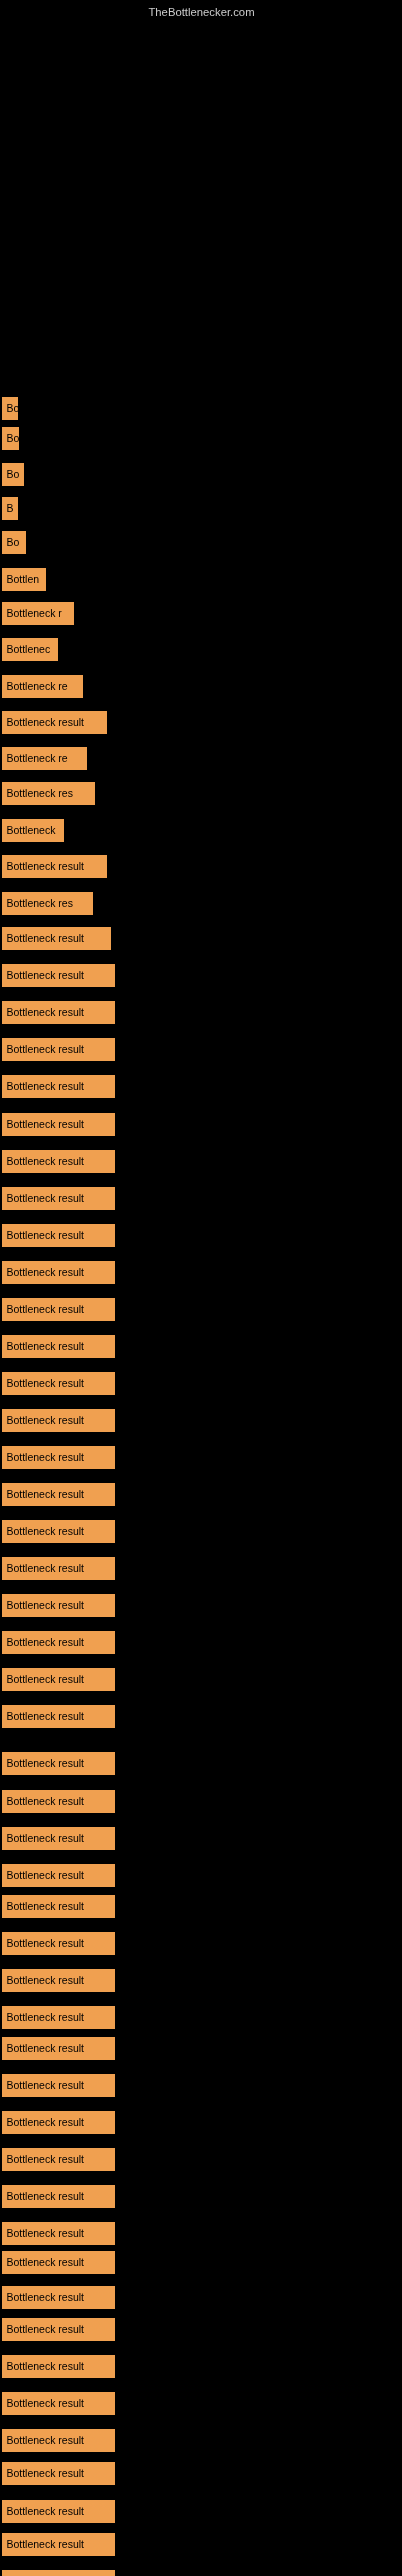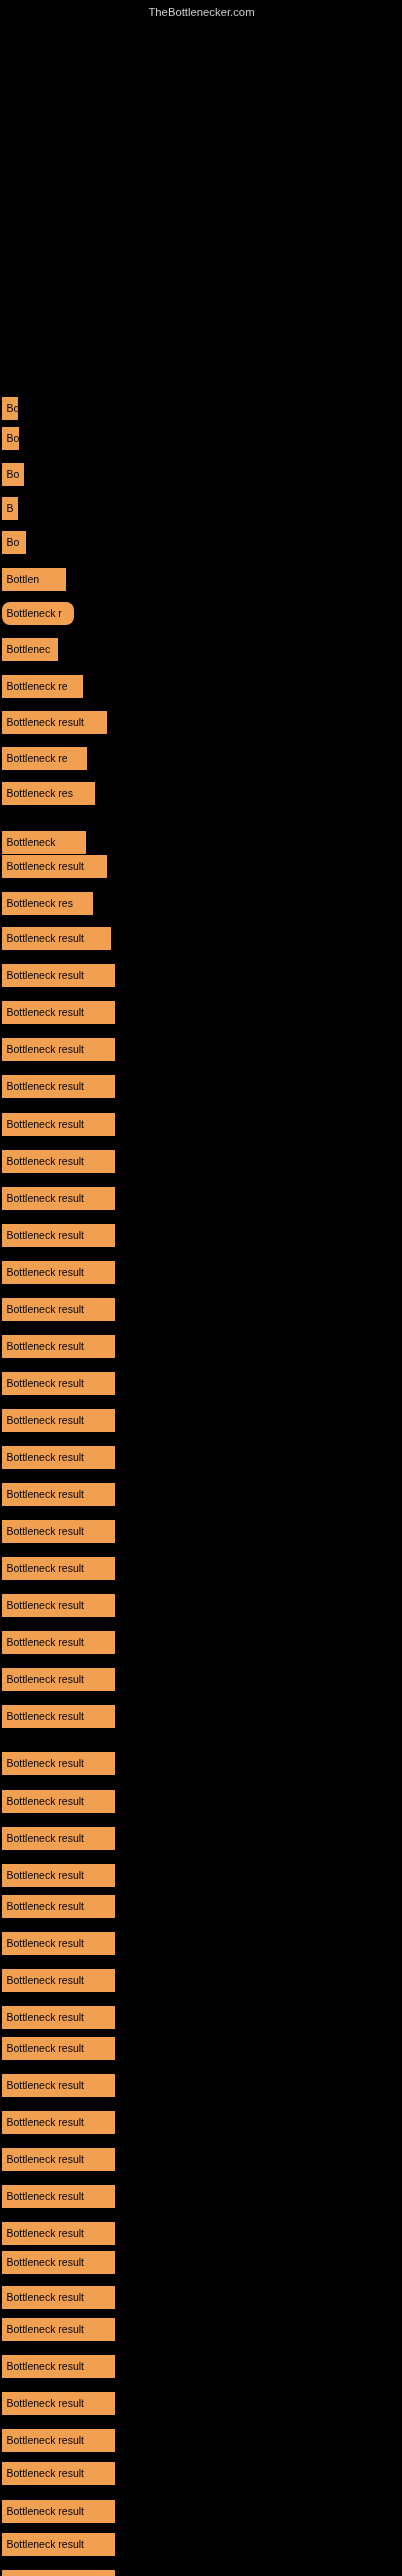--- a/index.html
+++ b/index.html
@@ -47,28 +47,28 @@
 <body>
 
 <span class="site-title">TheBottlenecker.com</span>
 
 <div id="items-container">
     <div class="bottleneck-item" style="top: 397px; width: 16px;">Bottleneck result</div>
     <div class="bottleneck-item" style="top: 427px; width: 17.7px;">Bottleneck result</div>
     <div class="bottleneck-item" style="top: 463px; width: 22.5px;">Bo</div>
     <div class="bottleneck-item" style="top: 497px; width: 16px;">B</div>
     <div class="bottleneck-item" style="top: 531px; width: 24px;">Bo</div>
-    <div class="bottleneck-item" style="top: 568px; width: 64px;">Bottlen</div>
-    <div class="bottleneck-item" style="top: 602px; width: 72px; border-radius: 8px;">Bottleneck r</div>
+    <div class="bottleneck-item" style="top: 568px; width: 44px;">Bottlen</div>
+    <div class="bottleneck-item" style="top: 602px; width: 72px;">Bottleneck r</div>
     <div class="bottleneck-item" style="top: 638px; width: 56px;">Bottlenec</div>
     <div class="bottleneck-item" style="top: 675px; width: 81px;">Bottleneck re</div>
     <div class="bottleneck-item" style="top: 711px; width: 105px;">Bottleneck result</div>
     <div class="bottleneck-item" style="top: 747px; width: 85px;">Bottleneck re</div>
     <div class="bottleneck-item" style="top: 782px; width: 93px;">Bottleneck res</div>
-    <div class="bottleneck-item" style="top: 819px; width: 84px; margin-top: 12px;">Bottleneck</div>
+    <div class="bottleneck-item" style="top: 819px; width: 62px;">Bottleneck</div>
     <div class="bottleneck-item" style="top: 855px; width: 105px;">Bottleneck result</div>
     <div class="bottleneck-item" style="top: 892px; width: 91px;">Bottleneck res</div>
     <div class="bottleneck-item" style="top: 927px; width: 109px;">Bottleneck result</div>
     <div class="bottleneck-item" style="top: 964px; width: 113px;">Bottleneck result</div>
     <div class="bottleneck-item" style="top: 1001px; width: 113px;">Bottleneck result</div>
     <div class="bottleneck-item" style="top: 1038px; width: 113px;">Bottleneck result</div>
     <div class="bottleneck-item" style="top: 1075px; width: 113px;">Bottleneck result</div>
     <div class="bottleneck-item" style="top: 1113px; width: 113px;">Bottleneck result</div>
     <div class="bottleneck-item" style="top: 1150px; width: 113px;">Bottleneck result</div>
     <div class="bottleneck-item" style="top: 1187px; width: 113px;">Bottleneck result</div>

